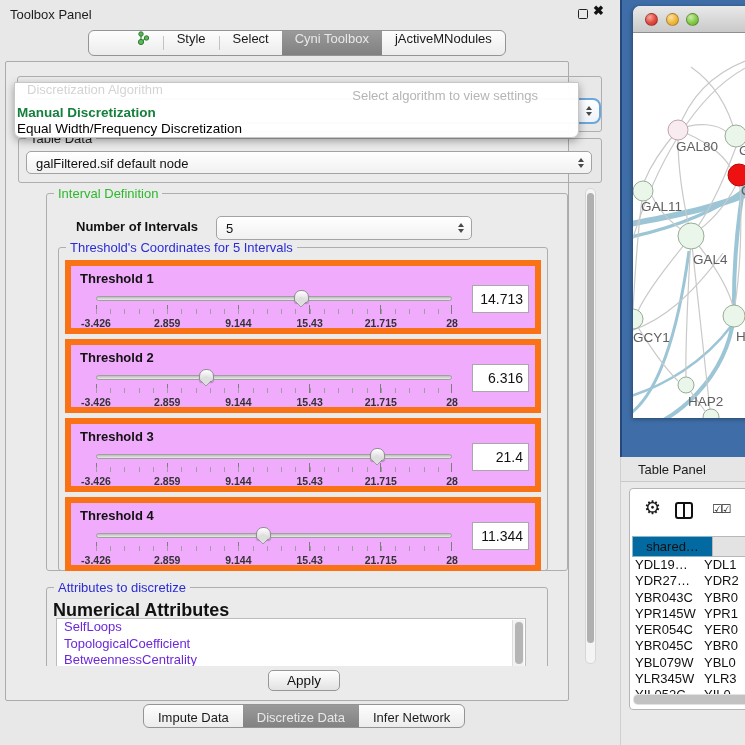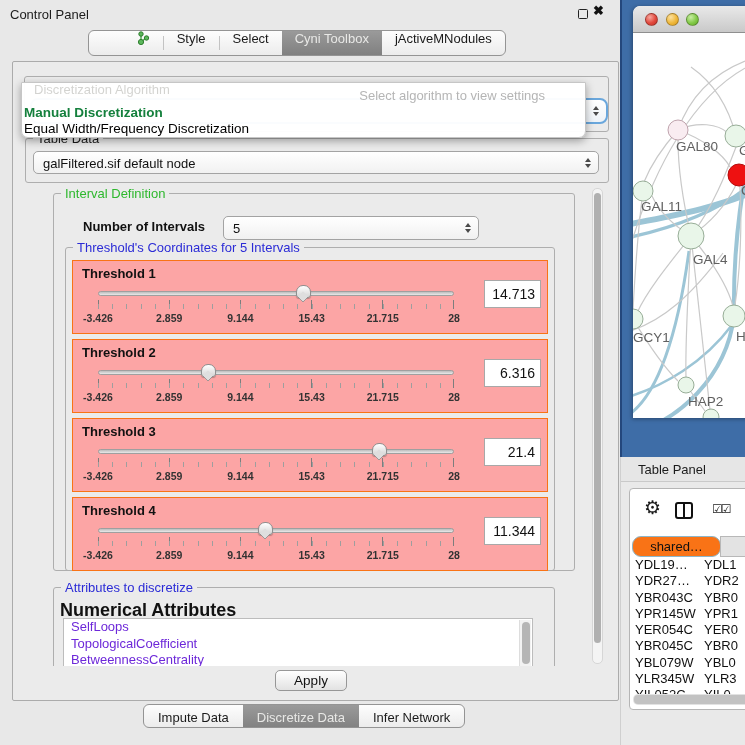--- a/index.html
+++ b/index.html
@@ -11,22 +11,22 @@
   .cp-title { position:absolute; left:10px; top:7px; font-size:13px; color:#1c1c1c; }
   .float-icon { position:absolute; left:578px; top:9px; width:10px; height:10px; border:1.5px solid #222; border-radius:1.5px; }
   .close-icon { position:absolute; left:593px; top:3px; font-size:13px; font-weight:bold; color:#111; }
 
   .tabbar { position:absolute; left:88px; top:30px; height:26px; display:flex; align-items:stretch;
             background:linear-gradient(#fdfdfd,#ececec); border:1px solid #949494; border-radius:6px; overflow:hidden; }
   .tab { display:flex; align-items:flex-end; gap:5px; padding:0 13px; font-size:13px; color:#1a1a1a; white-space:nowrap;flex-direction:column; }
   .tab.selected { background:linear-gradient(#9a9a9a,#808080); color:#e8e8e6; }
   .tabsep { width:1px; background:#c3c3c3; margin:5px 0; }
 
-  .outer-panel { position:absolute; left:5px; top:61px; width:607px; height:640px;
-                 border:1px solid #ababab; border-radius:2px; background:#ebebeb;margin-left:7px; }
+  .outer-panel { position:absolute; left:5px; top:61px; width:564px; height:640px;
+                 border:1px solid #ababab; border-radius:2px; background:#ebebeb; }
 
   .group { position:absolute; border:1px solid #aeaeae; border-radius:3px; }
   .gtitle { position:absolute; top:-8px; left:7px; background:#ebebeb; padding:0 4px; font-size:13px; color:#1c1c1c; white-space:nowrap; }
   .gtitle.green { color:#2eb82e; }
   .gtitle.blue  { color:#2b2bd6; }
 
   .combo { position:absolute; background:linear-gradient(#ffffff,#f1f1f1); border:1px solid #a3a3a3; border-radius:5px; }
   .combo .ctext { position:absolute; left:9px; top:50%; transform:translateY(-50%); font-size:13px; color:#111; white-space:nowrap; }
   .stepper { position:absolute; right:7px; top:50%; transform:translateY(-50%); }
   .stepper .up   { width:0; height:0; border:3.5px solid transparent; border-bottom:4.5px solid #4a4a4a; margin-bottom:2px; }
@@ -39,21 +39,21 @@
   .ghost-label { position:absolute; left:12px; top:-1px; font-size:13px; color:rgba(80,78,66,0.25); }
   .overlay-hint { position:absolute; left:0; right:40px; top:5px; text-align:right; font-size:13px; color:#b5b5b5; }
   .overlay-opt1 { position:absolute; left:2px; top:22px; font-size:13.5px; font-weight:bold; color:#15803d; }
   .overlay-opt2 { position:absolute; left:2px; top:38px; font-size:13.5px; color:#000; }
 
   .scroll-area { position:absolute; left:5px; top:124px; width:590px; height:480px; overflow:hidden; }
 
   .num-label { position:absolute; left:65px; top:33px; font-size:13px; font-weight:bold; color:#111; }
 
   .thr-mount { position:absolute; left:0; right:0; top:12px; }
-  .thr-panel { position:relative; height:74px; margin:0 6px 5px 6px; border:1px solid #f97316; background:#fca5a5; }
+  .thr-panel { position:relative; height:74px; margin:0 6px 5px 6px; border:6px solid #f97316; background:#f0abfc; }
   .thr-label { position:absolute; top:5px; left:9px; font-size:13px; font-weight:bold; color:#111; }
   .slider-zone { position:absolute; left:25px; top:24px; width:356px; height:46px; }
   .slider-track { position:absolute; left:0; right:0; top:6px; height:5px; background:linear-gradient(#bdbdbd,#e9e9e9);
                   border:1px solid #9f9f9f; border-radius:3px; }
   .ticks-major { position:absolute; left:0; top:15px; width:100%; height:9px;
                  background:repeating-linear-gradient(90deg,#7d7d7d 0 1px,transparent 1px 20%); border-right:1px solid #7d7d7d; }
   .ticks-minor { position:absolute; left:0; top:19px; width:100%; height:5px;
                  background:repeating-linear-gradient(90deg,#9e9e9e 0 1px,transparent 1px 4%); }
   .tick-labels { position:absolute; left:0; right:0; top:27px; height:14px; }
   .tick-labels span { position:absolute; transform:translateX(-50%); font-size:10.5px; font-weight:bold; color:#333; white-space:nowrap; }
@@ -100,37 +100,37 @@
   .table-panel-region { position:absolute; left:0; top:457px; width:125px; height:288px; background:#e9e9e9; border-left:1px solid #cfcfcf; }
   .tp-header { position:absolute; left:0; top:0; right:0; height:25px; background:#e6e6e6; border-bottom:1px solid #c9c9c9; }
   .tp-header span { position:absolute; left:17px; top:5px; font-size:13px; color:#1c1c1c; }
   .tp-box { position:absolute; left:8px; top:31px; width:130px; height:222px; background:#fff; border:1px solid #b5b5b5; border-radius:4px; }
   .gear-btn { position:absolute; left:14px; top:9px; font-size:19px; color:#1a1a1a; line-height:19px; }
   .cols-btn { position:absolute; left:45px; top:13px; width:18px; height:17px; border:2px solid #111; border-radius:3px; }
   .cols-btn div { position:absolute; left:6px; top:0; bottom:0; width:2px; background:#111; }
   .checks-btn { position:absolute; left:82px; top:13px; font-size:12px; letter-spacing:-2px; color:#222; }
   .tp-headrow { position:absolute; left:2px; top:47px; height:21px; display:flex; }
   .tp-hcell { font-size:13px; color:#111; text-align:center; line-height:20px; border:1px solid #b8b8b8; }
-  .tp-hcell.c1 { width:89px; background:#f97316; border-color:#8cb6ca;border-radius:9px; }
+  .tp-hcell.c1 { width:81px; background:#0369a1; border-color:#8cb6ca; }
   .tp-hcell.c2 { width:80px; background:#e3e3e3; margin-left:-1px; }
   .tp-rows { position:absolute; left:2px; top:68px; right:0; height:140px; overflow:hidden; }
   .tp-row { display:flex; height:16.3px; }
   .tp-cell { font-size:13px; color:#111; white-space:nowrap; overflow:hidden; }
   .tp-cell.c1 { width:75px; padding-left:3px; }
   .tp-cell.c2 { width:60px; padding-left:2px; }
   .h-scrollbar { position:absolute; left:3px; right:3px; bottom:4px; height:11px; background:#e2e2e2; border-radius:5px; }
   .h-thumb { position:absolute; left:1px; top:1px; height:9px; width:97%; background:#c2c2c2; border-radius:4px; }
 
   svg text { font-family:"Liberation Sans", sans-serif; }
 </style>
 </head>
 <body>
 
 <div class="control-panel">
-  <div class="cp-title">Control Panel</div>
+  <div class="cp-title">Toolbox Panel</div>
   <div class="float-icon"></div>
   <div class="close-icon">✖</div>
 
   <div class="tabbar">
     <div class="tab">
       <span>
         <svg width="13" height="15" viewBox="0 0 13 15">
             <line x1="4" y1="3" x2="4" y2="11" stroke="#49a349" stroke-width="1.4"></line>
             <line x1="4" y1="11" x2="9" y2="7" stroke="#49a349" stroke-width="1.4"></line>
             <circle cx="4" cy="3" r="2.2" fill="#5cb85c" stroke="#2e7d2e"></circle>

